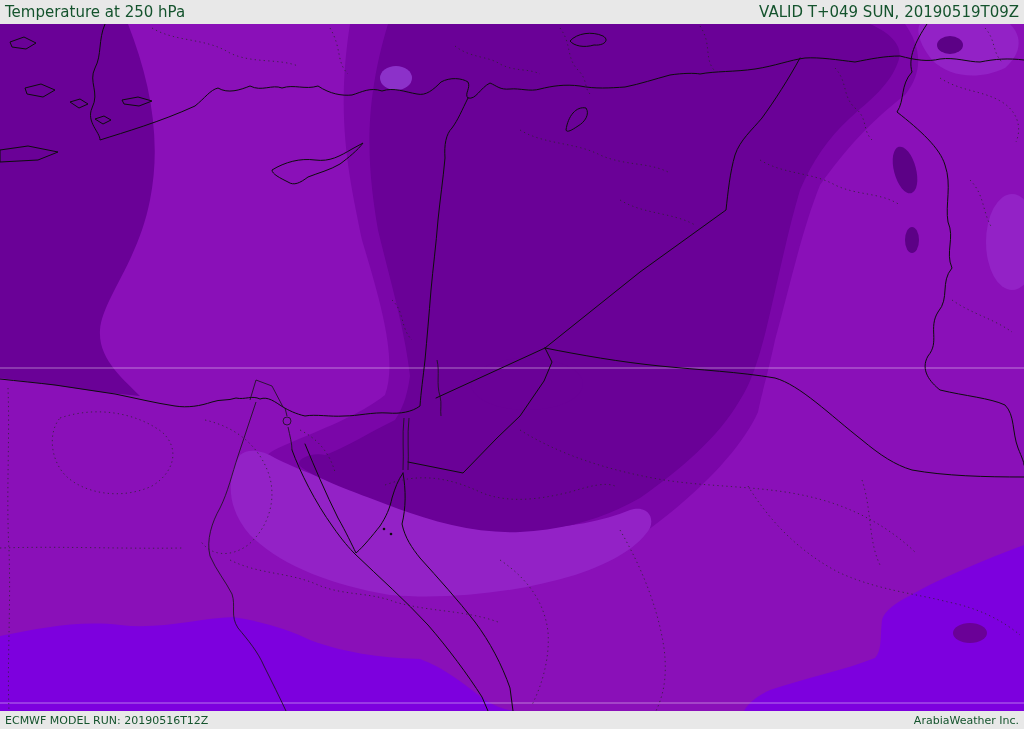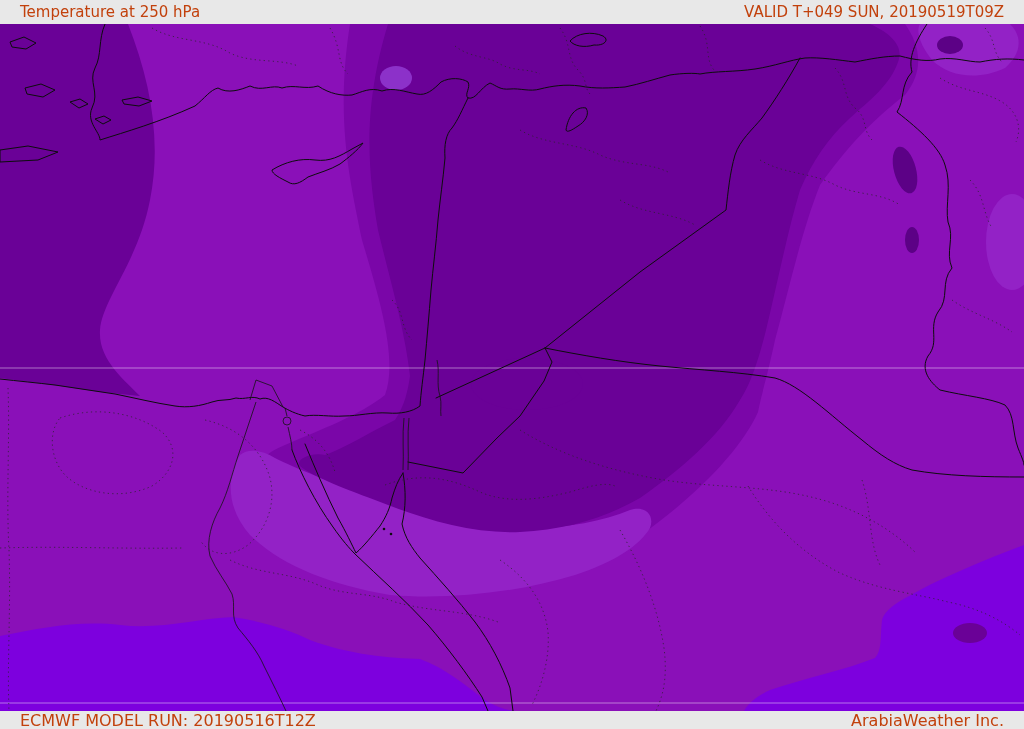--- a/index.html
+++ b/index.html
@@ -1,22 +1,22 @@
 <!DOCTYPE html>
 <html><head>
 <meta charset="utf-8">
 <style>
   html,body{margin:0;padding:0;background:#cccccc;}
   #screen{position:relative;width:1024px;height:729px;overflow:hidden;
           font-family:"DejaVu Sans","Liberation Sans",sans-serif;background:#8a10b8;}
-  .bar{position:absolute;left:0;right:0;background:#e8e8e8;color:#c2410c;
+  .bar{position:absolute;left:0;right:0;background:#e8e8e8;color:#14532d;
        display:flex;justify-content:space-between;align-items:center;
-       padding:0 20px;box-sizing:border-box;white-space:nowrap;}
+       padding:0 5px;box-sizing:border-box;white-space:nowrap;}
   #topbar{top:0;height:24px;font-size:15px;}
-  #bottombar{top:711px;height:18px;font-size:16px;}
+  #bottombar{top:711px;height:18px;font-size:11px;}
   #mapsvg{position:absolute;top:24px;left:0;}
   .border{fill:none;stroke:#0d0d0d;stroke-width:1;stroke-linejoin:round;stroke-linecap:round;}
   .thin{fill:none;stroke:#141414;stroke-width:0.8;}
   .admin{fill:none;stroke:#262626;stroke-width:0.9;stroke-dasharray:1.3 3.2;opacity:0.8;}
   .grat{stroke:rgba(255,255,255,0.45);stroke-width:1;}
   .island{fill:none;stroke:#0d0d0d;stroke-width:1;}
 </style>
 </head>
 <body>
 

